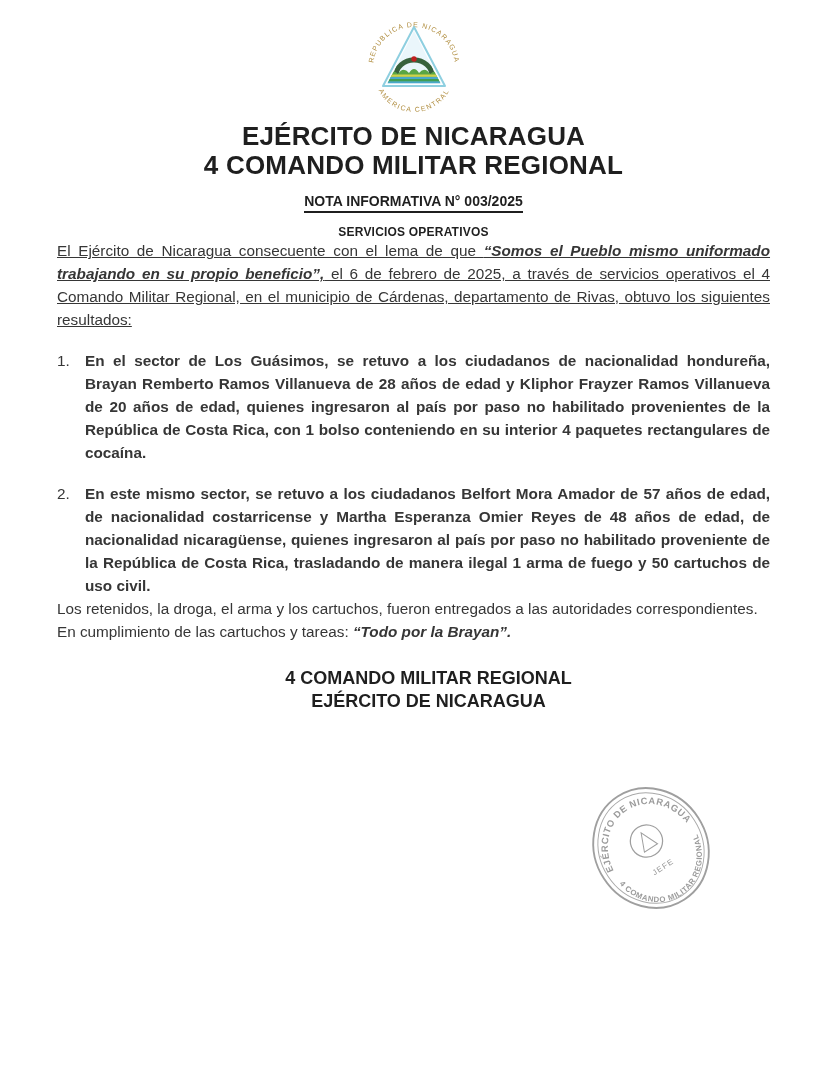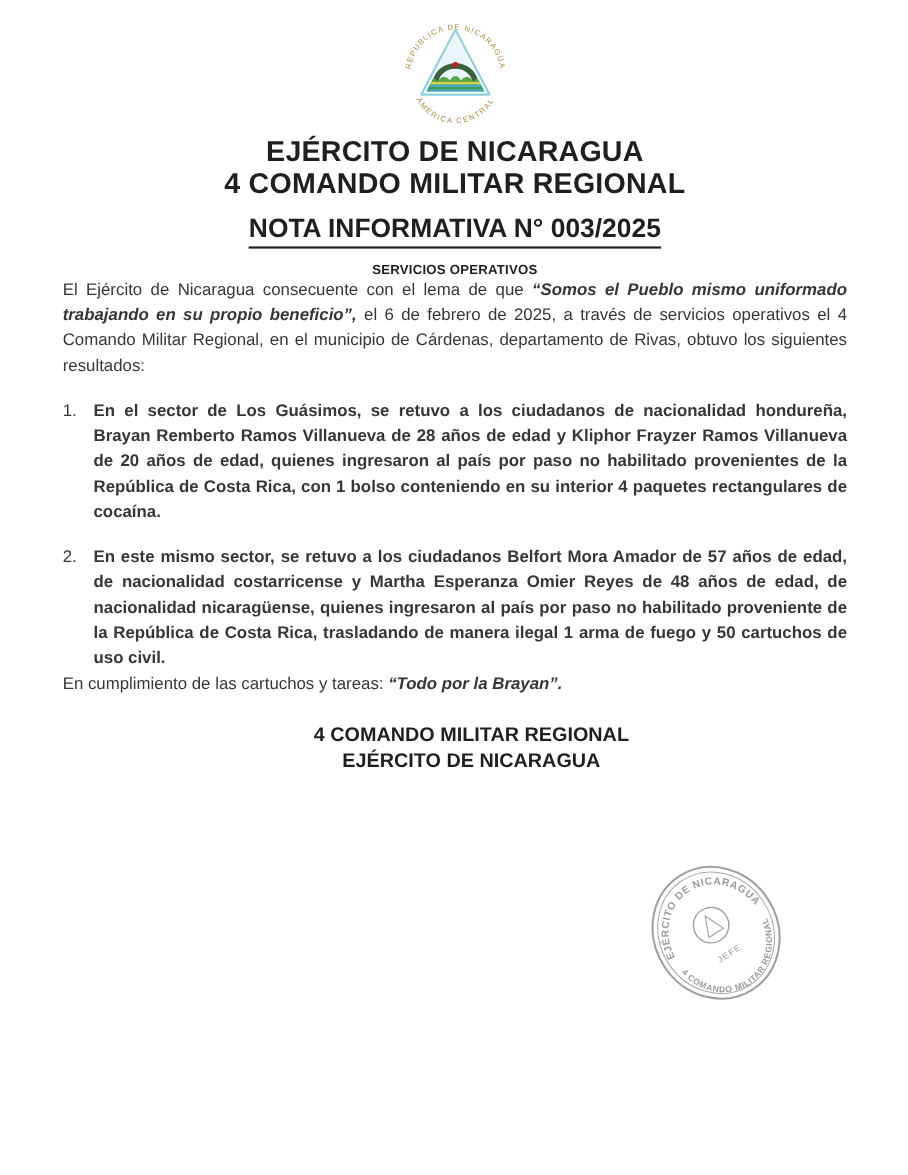--- a/index.html
+++ b/index.html
@@ -24,42 +24,42 @@
     text-align: center;
     font-size: 26px;
     font-weight: bold;
     line-height: 29px;
     color: #1f1f1f;
     letter-spacing: 0.2px;
   }
   .note-number {
     margin-top: 13px;
     text-align: center;
-    font-size: 24px;
+    font-size: 14px;
     font-weight: bold;
     color: #1f1f1f;
   }
   .note-number span {
     display: inline-block;
     border-bottom: 2.5px solid #1f1f1f;
     padding-bottom: 2px;
   }
   .subject {
     margin-top: 12px;
     text-align: center;
     font-size: 12px;
     font-weight: bold;
     color: #1f1f1f;
     letter-spacing: 0.2px;
   }
 
   
   .bodytext { font-size: 15.3px; line-height: 23px; text-align: justify; }
   p.para { margin: 0; }
-  .intro { margin-top: 13px; }
+  .intro { margin-top: 13px; text-decoration: underline; }
   .em { font-weight: bold; font-style: italic; }
   .list-item { display: flex; margin-top: 18px; }
   .li-num { flex: 0 0 28px; }
   .li-text { flex: 1; text-align: justify; font-weight: bold; }
   .delivery { margin-top: 18px; }
   .mission  { margin-top: 18px; }
   .defense  { margin-top: 18px; }
   .dated    { margin-top: 24px; }
 
   
@@ -138,20 +138,21 @@
       <div class="list-item">
         <span class="li-num">1.</span>
         <div class="li-text">En el sector de Los Guásimos, se retuvo a los ciudadanos de nacionalidad hondureña, Brayan Remberto Ramos Villanueva de 28 años de edad y Kliphor Frayzer Ramos Villanueva de 20 años de edad, quienes ingresaron al país por paso no habilitado provenientes de la República de Costa Rica, con 1 bolso conteniendo en su interior 4 paquetes rectangulares de cocaína.</div>
       </div>
 
       <div class="list-item">
         <span class="li-num">2.</span>
         <div class="li-text">En este mismo sector, se retuvo a los ciudadanos Belfort Mora Amador de 57 años de edad, de nacionalidad costarricense y Martha Esperanza Omier Reyes de 48 años de edad, de nacionalidad nicaragüense, quienes ingresaron al país por paso no habilitado proveniente de la República de Costa Rica, trasladando de manera ilegal 1 arma de fuego y 50 cartuchos de uso civil.</div>
       </div>
 
+      <p class="para delivery">Los retenidos, la droga, el arma y los cartuchos, fueron entregados a las autoridades correspondientes.</p>
 
       <p class="para mission"><span>En cumplimiento de las cartuchos y tareas: </span><span class="em">“Todo por la Brayan”.</span></p>
 
 
     </div>
 
     <div class="signature-block">
       <div>4 COMANDO MILITAR REGIONAL</div>
       <div>EJÉRCITO DE NICARAGUA</div>
     </div>

